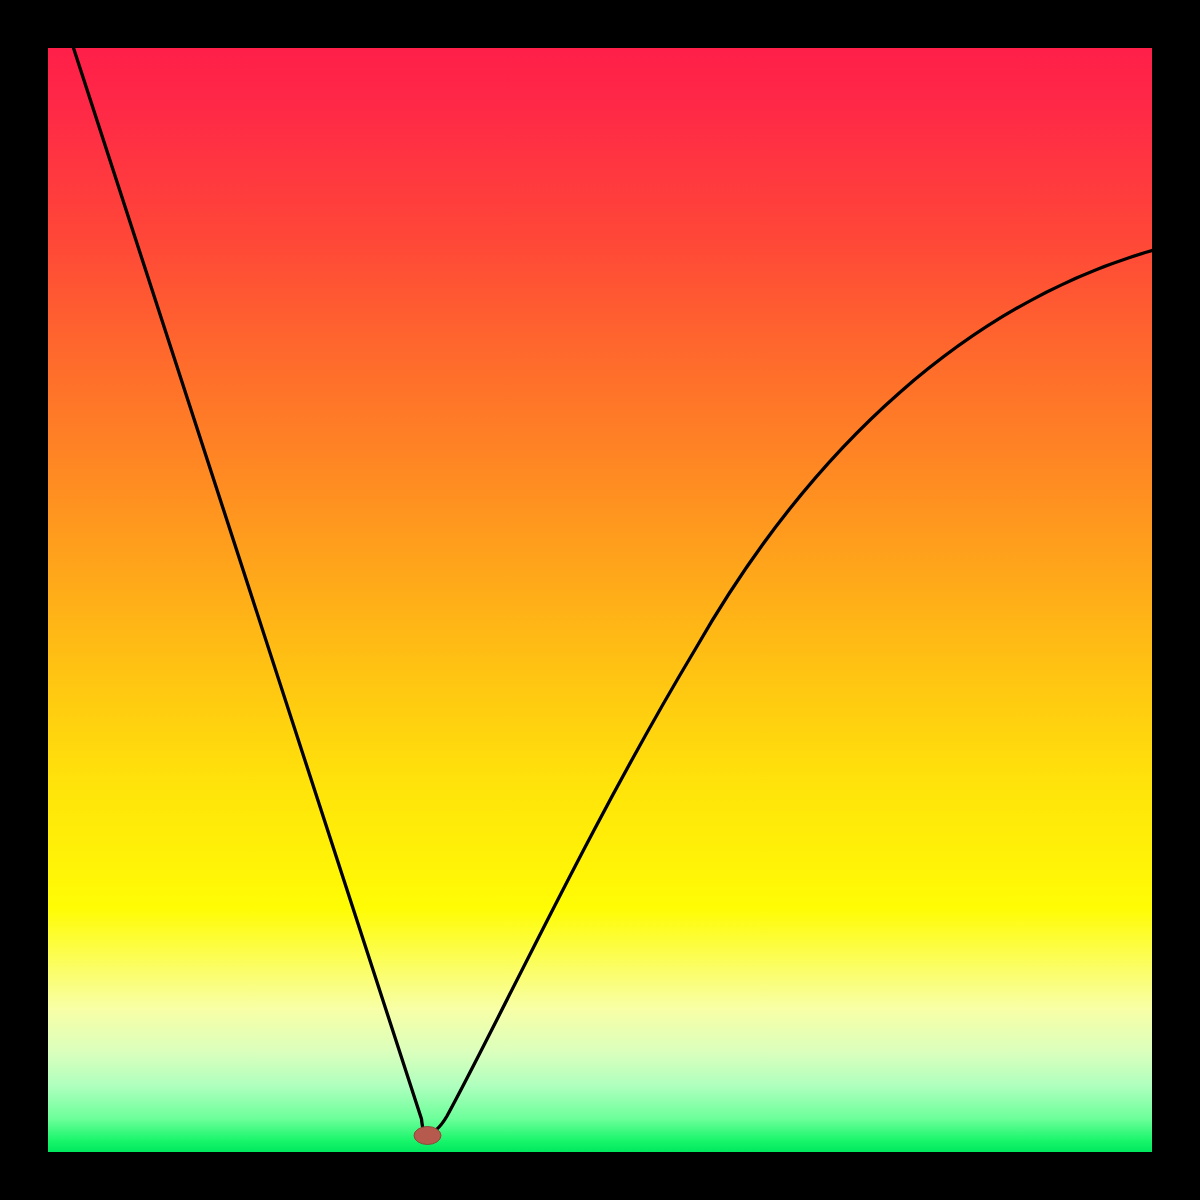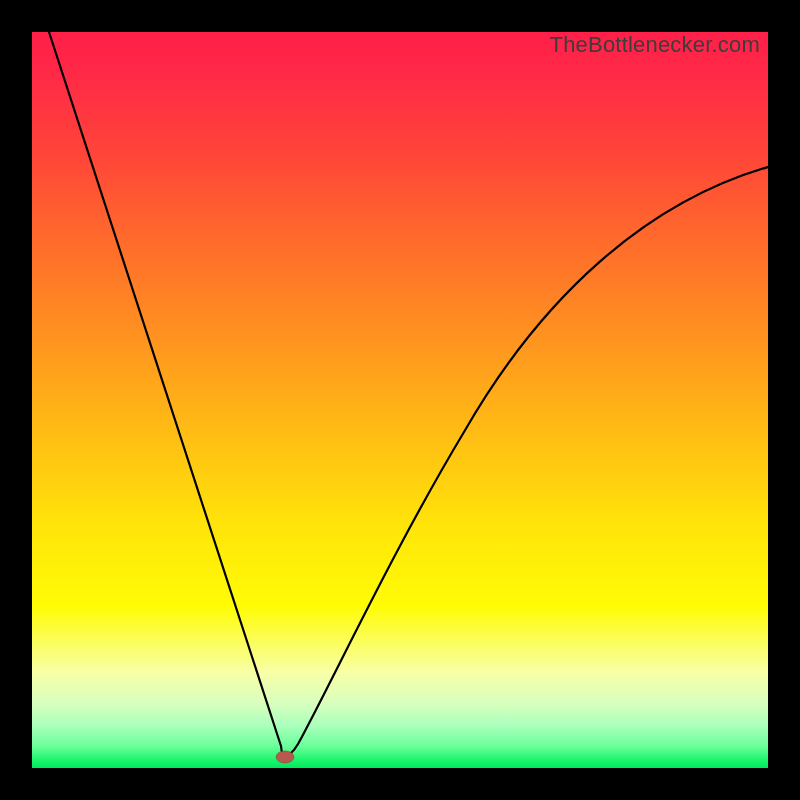--- a/index.html
+++ b/index.html
@@ -85,15 +85,14 @@
     <svg class="curve-svg" viewBox="0 0 736 736" preserveAspectRatio="none">
       <path class="curve-path" d="M 17 0
                L 249 714
                Q 250 724 252 724
                Q 259 724 266 712
                C 300 650 360 520 432 400
                C 510 264 615 170 736 135"></path>
       <ellipse class="min-marker" cx="253" cy="725" rx="9" ry="6"></ellipse>
     </svg>
 
-    <div class="attribution">TheBottlenecker.com</div>
   </div>
 </div>
 
 </body></html>

